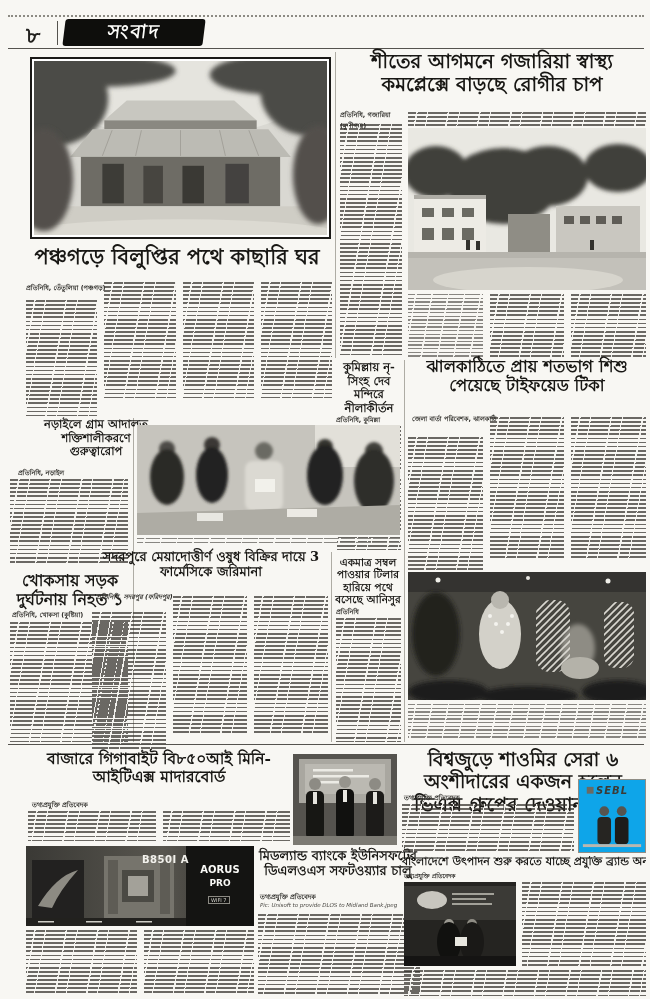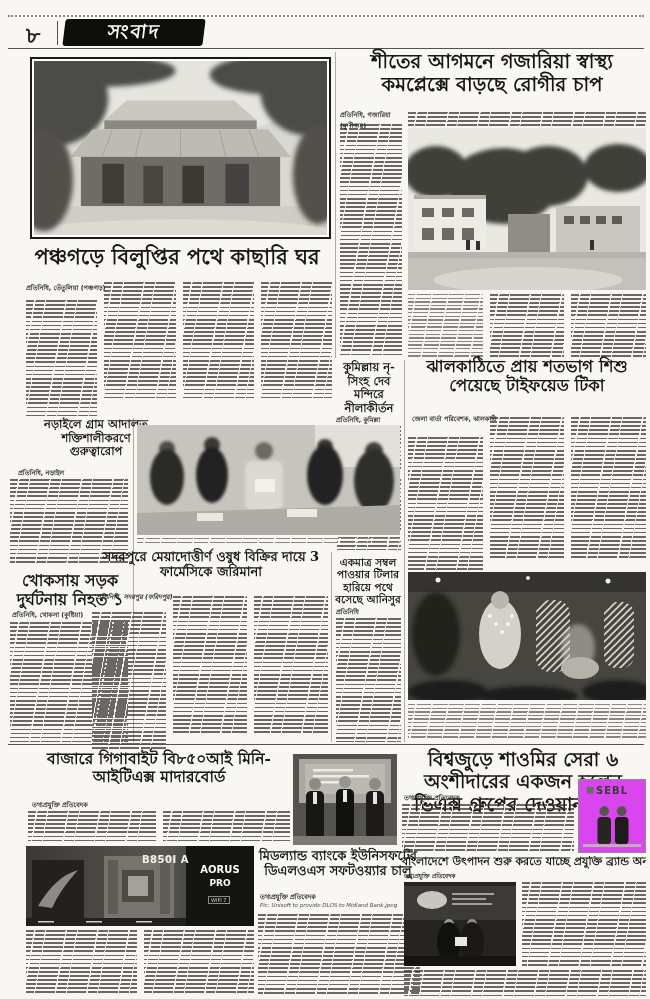--- a/index.html
+++ b/index.html
@@ -31,21 +31,21 @@
         repeating-linear-gradient(to bottom,rgba(62,59,54,.6) 0 1.4px,rgba(62,59,54,0) 1.4px 3.6px);}
   .cols{display:flex;gap:7px;}
   .cols>div{flex:1;height:100%;}
   .photoframe{border:2px solid #1b1a18;background:#fff;padding:2px;box-sizing:border-box;}
   .photo{overflow:hidden;background:#777;}
   .photo svg{display:block;width:100%;height:100%;}
   
   .aorus-model{position:absolute;color:#f2f1ec;font-size:10px;font-weight:bold;letter-spacing:.5px;}
   .aorus-brand{position:absolute;color:#fafaf7;font-weight:bold;text-align:center;line-height:1.2;}
   .aorus-badge{position:absolute;color:#d8d7d0;font-size:5px;border:1px solid #8c8a83;padding:0 2px;}
-  .sebl-box{background:#d946ef;border:1px solid #8f8d85;box-sizing:border-box;}
+  .sebl-box{background:#0ea5e9;border:1px solid #8f8d85;box-sizing:border-box;font-style:italic;}
   .sebl-text{position:absolute;left:0;right:0;top:5px;text-align:center;font-weight:bold;
              font-size:10px;letter-spacing:1px;color:#3c3b36;}
 </style>
 </head>
 <body>
 
 <div class="page">
 
   <div class="abs dotted" style="left:8px;top:15px;width:636px;"></div>
   <div class="abs pageno" style="left:26px;top:18px;">৮</div>

